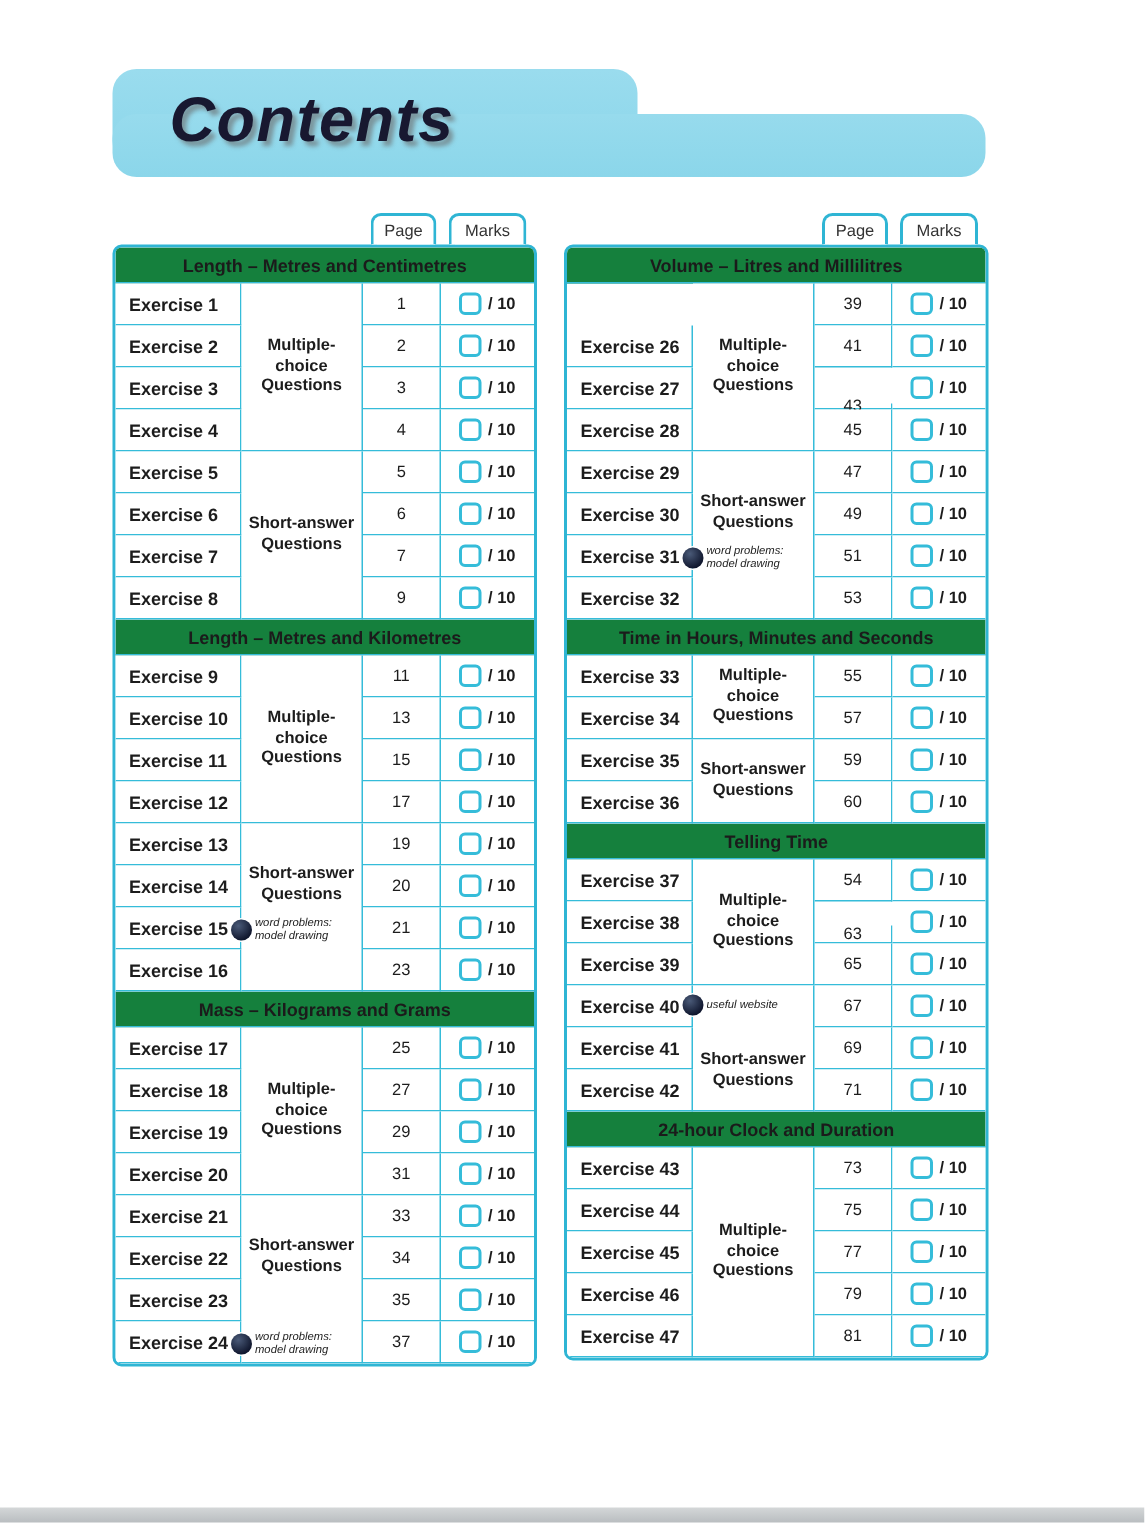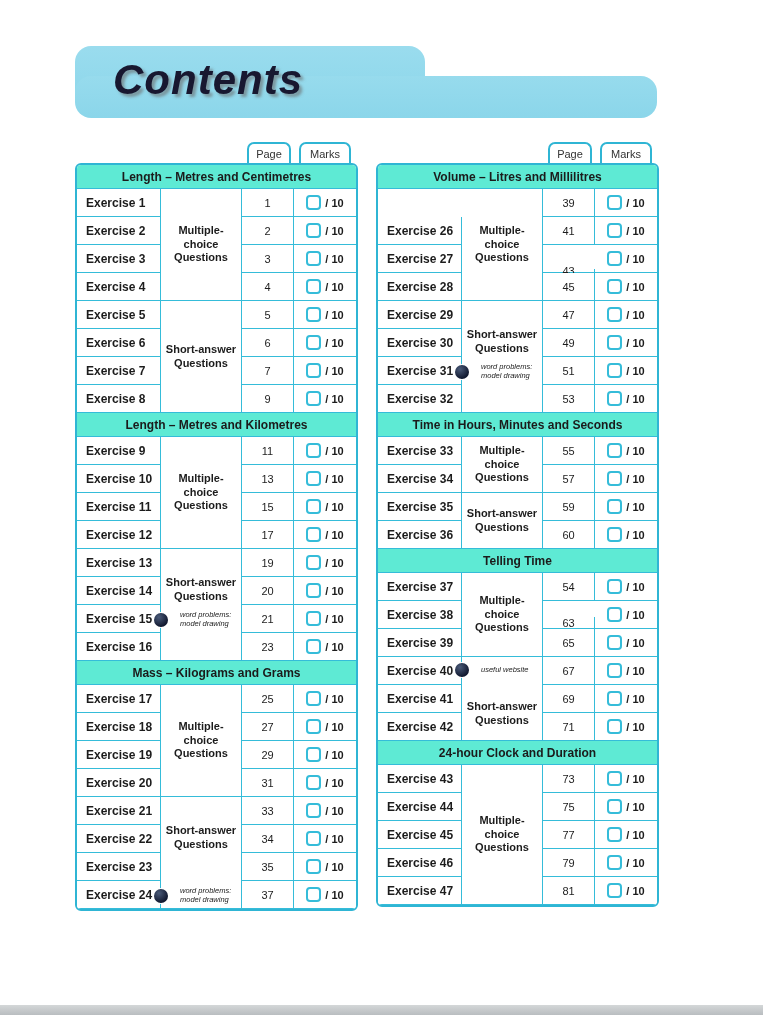--- a/index.html
+++ b/index.html
@@ -42,40 +42,40 @@
     display: flex; align-items: center; justify-content: center;
   }
   .tab-page { width: 44px; margin-right: 8px; }
   .tab-marks { width: 52px; }
 
   .ctable {
     width: 283px; border: 2px solid #2fb5d4; border-radius: 6px;
     background: #fff; overflow: hidden;
   }
   .section-title {
-    height: 24px; background: #5eead4; border-bottom: 1px solid #35bcd9;
+    height: 24px; background: #15803d; border-bottom: 1px solid #35bcd9;
     display: flex; align-items: center; justify-content: center;
     font-weight: bold; font-size: 12px; color: #1b1b1b;
   }
   .section-body { display: grid; grid-template-columns: 84px 81px 52px auto; grid-auto-rows: 28px; }
   .cell {
     border-bottom: 1px solid #35bcd9; background: #fff;
     display: flex; align-items: center; font-size: 11px;
   }
   .exercise-cell { border-right: 1px solid #35bcd9; font-weight: bold; font-size: 12px; padding-left: 9px; }
   .group-cell { border-right: 1px solid #35bcd9; position: relative; justify-content: center; }
   .group-label { width: 100%; text-align: center; font-size: 11px; line-height: 1.25; padding: 0 2px; font-weight: bold; }
   .group-label.shift-up { padding-bottom: 30px; }
   .group-label.shift-down { padding-top: 30px; }
   .page-cell { border-right: 1px solid #35bcd9; justify-content: center; }
   .marks-cell { justify-content: center; gap: 4px; }
   .marks-box { width: 15px; height: 15px; border: 2px solid #35bcd9; border-radius: 4px; background: #fff; flex: none; }
   .marks-value { font-weight: bold; font-size: 11px; }
 
-  .badge { position: absolute; left: -7px; display: flex; align-items: center; gap: 12px; z-index: 2; }
+  .badge { position: absolute; left: -7px; display: flex; align-items: center; gap: 2px; z-index: 2; }
   .badge-icon {
     width: 14px; height: 14px; border-radius: 50%; flex: none;
     background: radial-gradient(circle at 35% 30%, #4a5a78, #10172e 72%);
     box-shadow: 0 0 0 1px #ffffff;
   }
   .badge-text { font-size: 7.5px; font-style: italic; line-height: 1.15; color: #222; text-align: left; }
 
   .page-bottom-edge {
     position: absolute; left: 0; bottom: 9px; width: 100%; height: 10px;
     background: linear-gradient(#d4d7d8, #b9bdc0);

